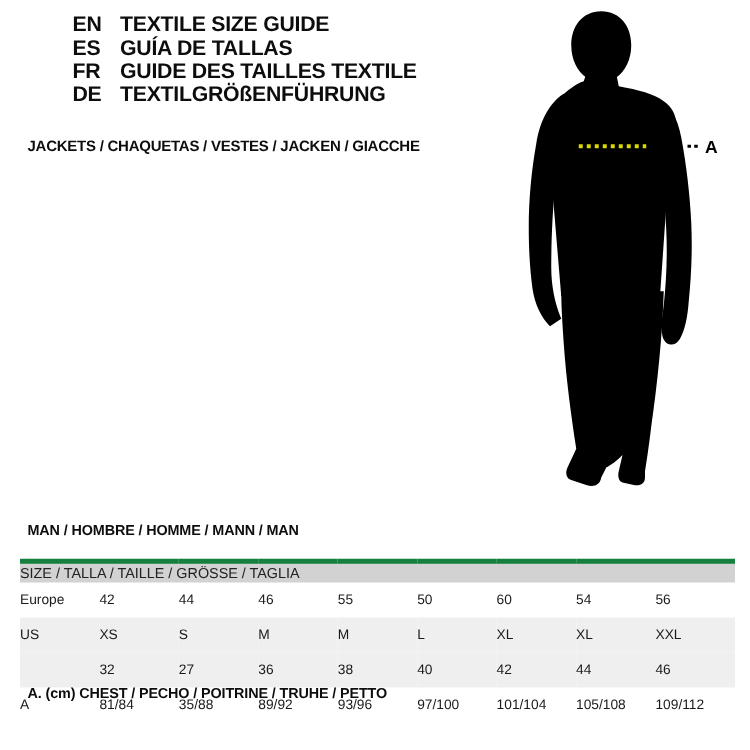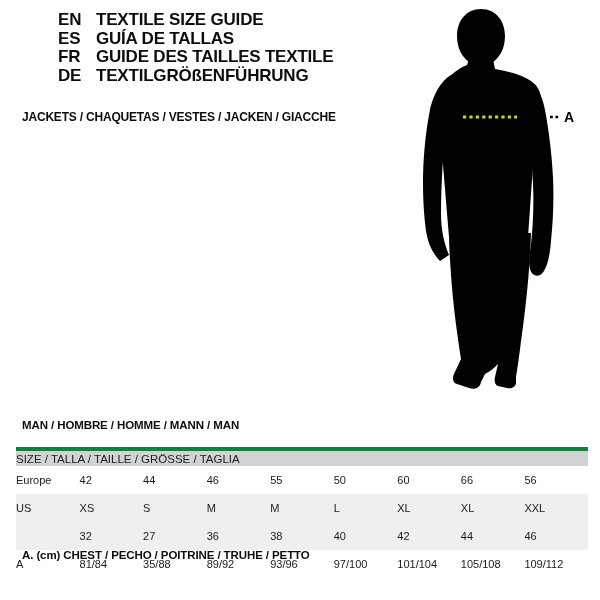--- a/index.html
+++ b/index.html
@@ -102,21 +102,21 @@
   <tbody>
 
       <tr>
         <td class="label-cell">Europe</td>
       <td class="val-cell">42</td>
         <td class="val-cell">44</td>
         <td class="val-cell">46</td>
         <td class="val-cell">55</td>
         <td class="val-cell">50</td>
         <td class="val-cell">60</td>
-        <td class="val-cell">66</td>
+        <td class="val-cell">54</td>
         <td class="val-cell">56</td>
       </tr>
 
       <tr class="shaded">
         <td class="label-cell">US</td>
       <td class="val-cell">XS</td>
         <td class="val-cell">S</td>
         <td class="val-cell">M</td>
         <td class="val-cell">M</td>
         <td class="val-cell">L</td>

